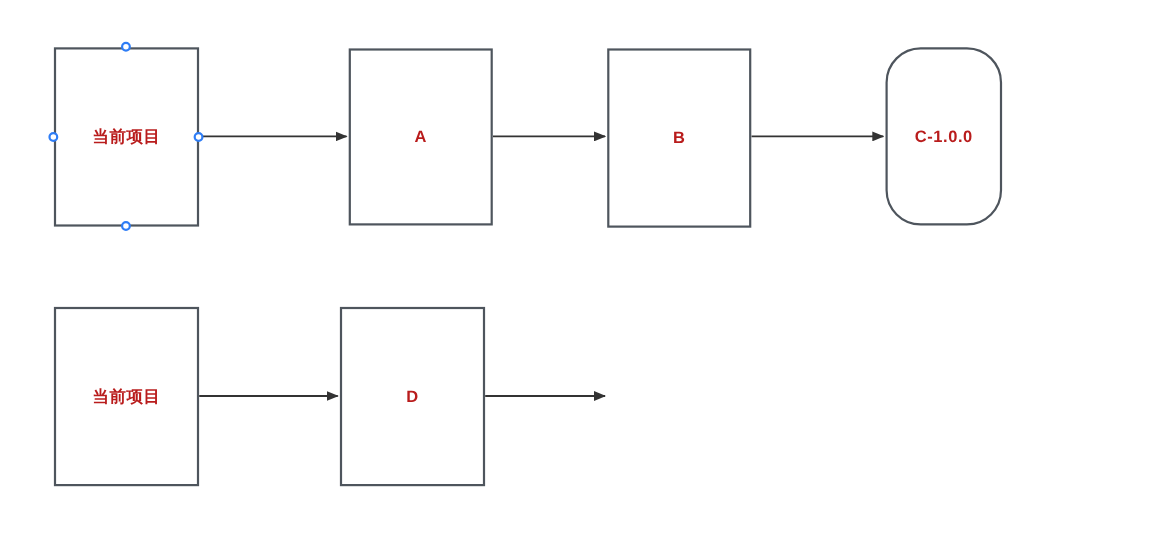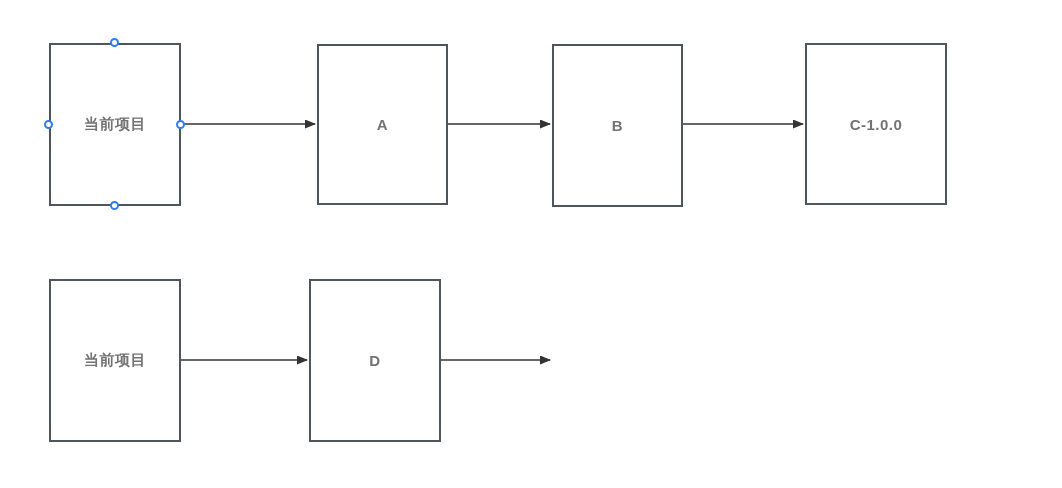--- a/index.html
+++ b/index.html
@@ -30,29 +30,29 @@
     background: #ffffff;
     border: 2px solid #4e555d;
     display: flex;
     align-items: center;
     justify-content: center;
     cursor: default;
   }
   .node-label {
     font-size: 15px;
     font-weight: bold;
-    color: #737373;
+    color: #b91c1c;
     letter-spacing: 0.5px;
     white-space: nowrap;
   }
   
   .n-current1 { left: 49px;  top: 43px;  width: 132px; height: 163px; }
   .n-a        { left: 317px; top: 44px;  width: 131px; height: 161px; }
   .n-b        { left: 552px; top: 44px;  width: 131px; height: 163px; }
-  .n-c100     { left: 805px; top: 43px;  width: 142px; height: 162px; }
+  .n-c100     { left: 805px; top: 43px;  width: 106px; height: 162px; border-radius: 32px; }
   .n-current2 { left: 49px;  top: 279px; width: 132px; height: 163px; }
   .n-d        { left: 309px; top: 279px; width: 132px; height: 163px; }
   .n-c200     { left: 552px; top: 279px; width: 132px; height: 163px; }
   
   .handle {
     position: absolute;
     box-sizing: border-box;
     width: 9px;
     height: 9px;
     border: 2px solid #2e7df6;

